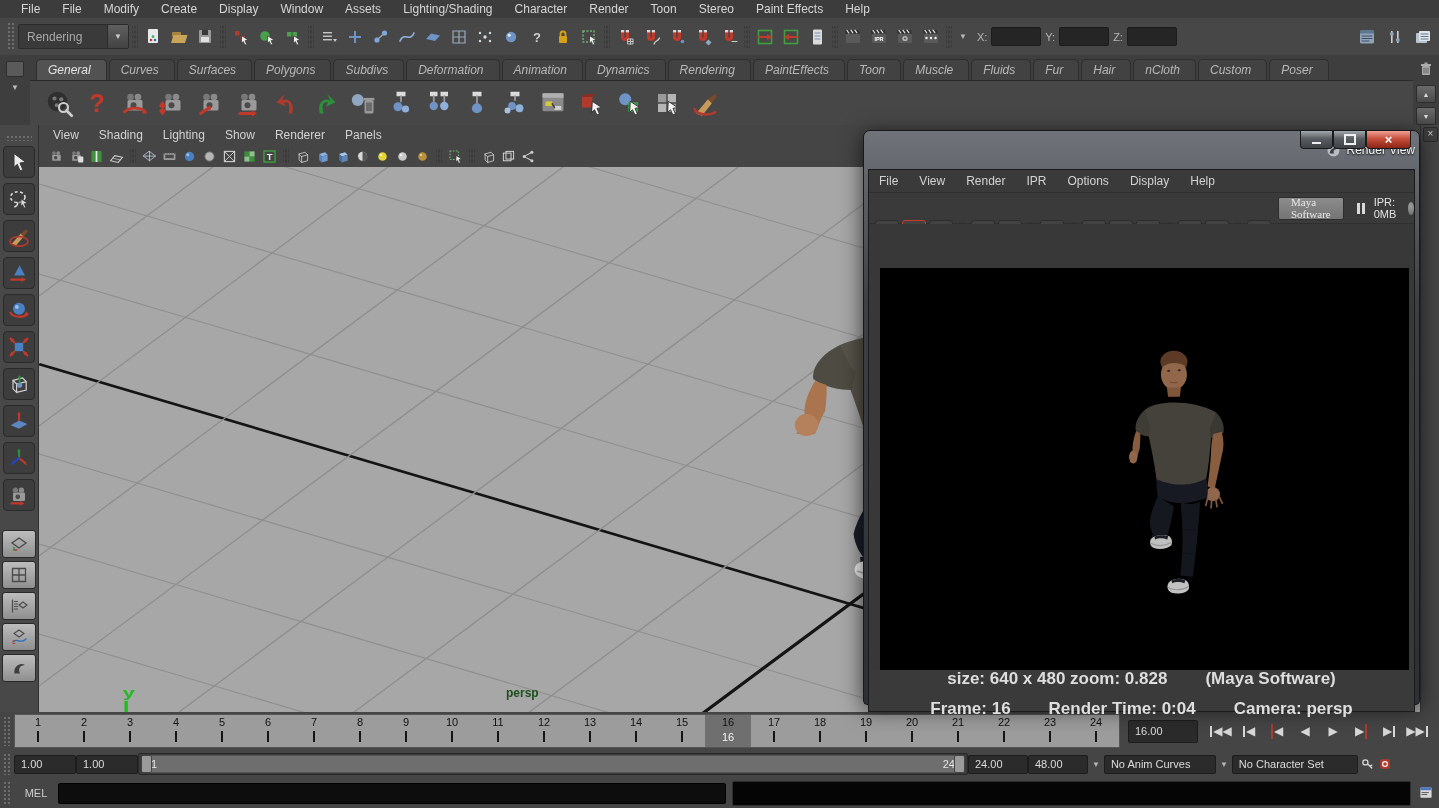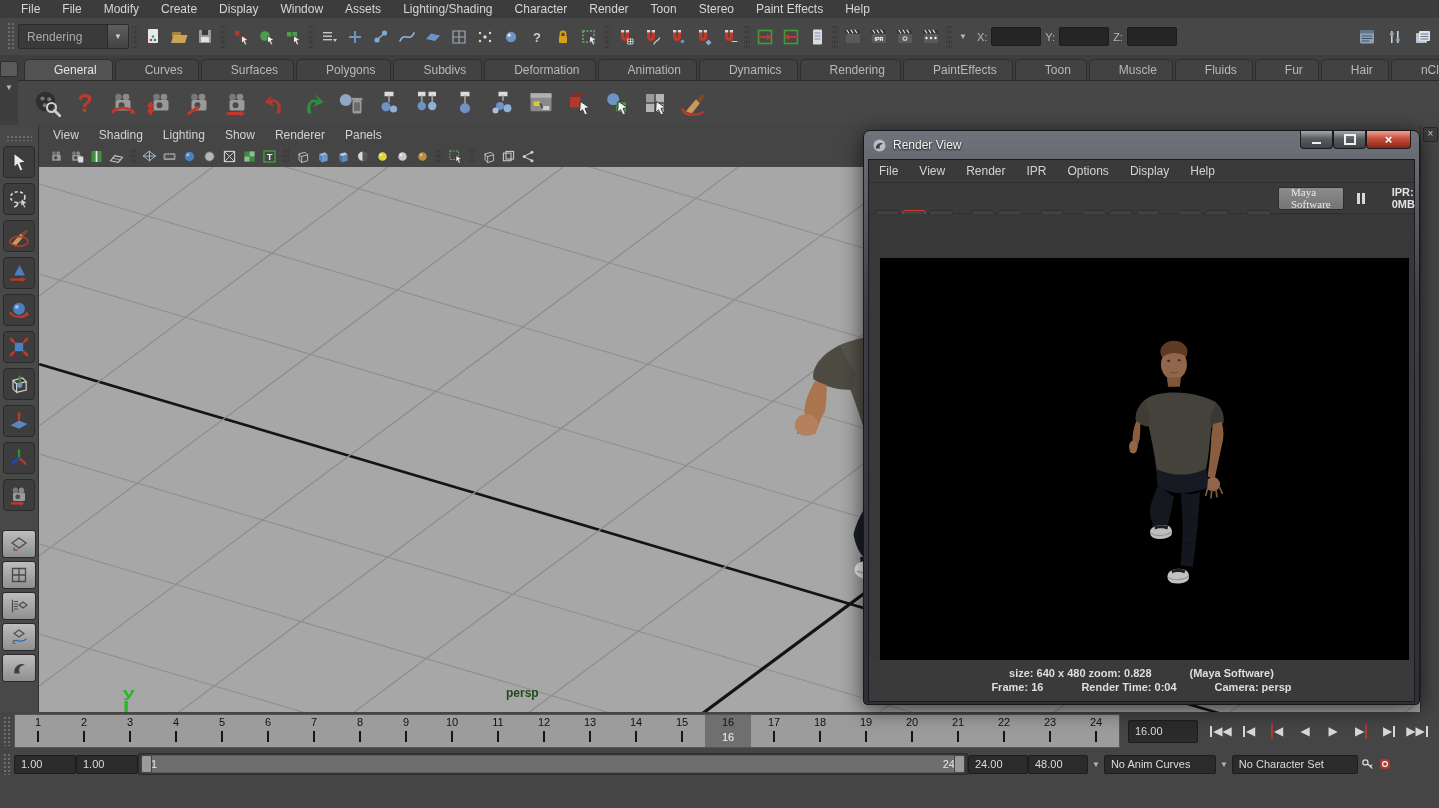--- a/index.html
+++ b/index.html
@@ -32,21 +32,21 @@
         font-size:11px;padding:0 4px;box-sizing:border-box;font-family:"Liberation Sans",sans-serif;}
   .sl-right{margin-left:auto;display:flex;gap:4px;align-items:center;}
   
   .shelfzone{position:absolute;left:0;top:55px;width:100%;height:70px;background:#3e3e3e;display:flex;}
   .shelf-left{width:30px;display:flex;flex-direction:column;align-items:center;padding-top:6px;gap:6px;}
   .shelf-left .sl-btn{width:16px;height:14px;background:#5a5a5a;border:1px solid #2e2e2e;border-radius:2px;}
   .shelf-left .sl-tri{color:#bbb;font-size:8px;}
   .shelf-main{flex:1;display:flex;flex-direction:column;}
   .shelf-tabs{height:25px;display:flex;align-items:flex-end;gap:2px;padding-left:6px;}
   .shelf-tab{font-size:12px;color:#b8b8b8;background:#424242;border:1px solid #2e2e2e;border-bottom:none;
-             border-radius:5px 5px 0 0;padding:3px 15px 3px 29px;}
+             border-radius:5px 5px 0 0;padding:3px 15px 3px 11px;font-style:italic;}
   .shelf-tab.active{background:#525252;color:#e4e4e4;}
   .shelf-icons{height:45px;background:#474747;border-top:1px solid #2a2a2a;display:flex;align-items:center;
                gap:4px;padding-left:12px;}
   .shelf-icons .icon{width:34px;height:34px;}
   .shelf-icons .icon svg{width:30px;height:30px;}
   .shelf-right{width:26px;display:flex;flex-direction:column;align-items:center;padding-top:2px;gap:4px;}
   .sr-scroll{width:18px;height:16px;background:linear-gradient(#6a6a6a,#4a4a4a);border:1px solid #2c2c2c;
              border-radius:2px;color:#ddd;font-size:7px;display:flex;align-items:center;justify-content:center;}
   
   .mainzone{position:absolute;left:0;top:125px;width:100%;height:587px;display:flex;}
@@ -71,48 +71,48 @@
   .persp-label{position:absolute;left:467px;top:519px;font-size:12px;font-weight:bold;
                color:var(--persp_green,#1e4f1e);}
   .rightstrip{width:18px;background:#454545;border-left:1px solid #333;position:relative;}
   .strip-close{position:absolute;top:2px;left:2px;width:13px;height:13px;background:#3e3e3e;
                border:1px solid #2a2a2a;color:#cfcfcf;font-size:10px;line-height:11px;text-align:center;border-radius:2px;}
   
   .rv-window{position:absolute;left:863px;top:5px;width:557px;height:575px;z-index:10;
              background:linear-gradient(#70747a,#3c4045 30%,#2c2f33);
              border:1px solid #17181a;border-radius:7px 7px 4px 4px;
              box-shadow:0 4px 22px rgba(0,0,0,.65);padding:0 4px 4px 4px;box-sizing:border-box;}
-  .rv-titlebar{height:28px;display:flex;align-items:center;position:relative;}
+  .rv-titlebar{height:38px;display:flex;align-items:center;position:relative;justify-content:flex-end;}
   .rv-title-icon{width:15px;height:15px;margin:0 6px 0 4px;}
   .rv-title{font-size:12px;color:#f2f2f2;text-shadow:0 1px 2px #000;}
   .rv-winbtns{position:absolute;right:4px;top:0;display:flex;}
   .winbtn{width:31px;height:17px;border:1px solid #1b1b1b;border-top:none;border-radius:0 0 4px 4px;
           background:linear-gradient(#a3a8ad,#595d61 45%,#3f4347);display:flex;align-items:center;justify-content:center;}
   .winbtn.close{width:43px;background:linear-gradient(#f0a092,#c74f3c 45%,#8c2515);}
   .winbtn .dash{width:9px;height:2px;background:#f0f0f0;margin-top:6px;}
   .winbtn .boxg{width:8px;height:7px;border:2px solid #f0f0f0;}
   .winbtn.close span{color:#fff;font-weight:bold;font-size:13px;line-height:13px;}
   .rv-content{background:#3a3a3a;border:1px solid #1a1b1d;height:calc(100% - 26px);box-sizing:border-box;
               display:flex;flex-direction:column;}
   .rv-menubar{height:22px;display:flex;align-items:center;padding-left:10px;border-bottom:1px solid #2f2f2f;}
   .rv-menubar .menu-item{font-size:12px;color:#d2d2d2;margin-right:21px;}
   .rv-toolbar{height:30px;display:flex;align-items:center;gap:3px;padding-left:6px;border-bottom:1px solid #2f2f2f;}
   .rv-toolbar .icon{width:24px;height:24px;background:#424242;border:1px solid #2d2d2d;}
   .rv-toolbar .icon.active-red{border:1px solid #cc3a2a;}
   .renderer-btn{height:21px;background:linear-gradient(#8c8c8c,#747474);border:1px solid #2d2d2d;border-radius:2px;
                color:#e8e8e8;font-size:11px;display:flex;align-items:center;padding:0 12px;margin-left:4px;font-family:Liberation Serif, serif;}
   .pause-icon{display:flex;gap:2px;margin-left:10px;}
   .pause-icon i{width:3px;height:11px;background:#d8d8d8;}
-  .ipr-label{font-size:11px;color:#e2e2e2;margin-left:24px;font-weight:bold;}
+  .ipr-label{font-size:11px;color:#e2e2e2;margin-left:6px;font-weight:normal;}
   .ipr-dot{width:13px;height:13px;border-radius:50%;background:radial-gradient(circle at 35% 30%,#9c9c9c,#6e6e6e);margin-left:8px;}
   .rv-imagewrap{flex:1;position:relative;background:#383838;}
   .rv-image{position:absolute;left:11px;top:44px;width:529px;height:402px;background:#000;}
   .rv-image svg{width:100%;height:100%;}
   .rv-status{height:42px;display:flex;flex-direction:column;align-items:center;justify-content:center;gap:2px;}
-  .rv-status .line{display:flex;gap:38px;font-size:11px;font-weight:bold;color:#dedede;}
+  .rv-status .line{display:flex;gap:38px;font-size:17px;font-weight:bold;color:#dedede;margin-top:8px;}
   
   .timelinezone{position:absolute;left:0;top:712px;width:100%;height:38px;background:#454545;
                 display:flex;align-items:center;}
   .ruler{width:1106px;height:34px;background:var(--timeline_bg,#9c9c9c);border:1px solid #555;
          display:flex;box-sizing:border-box;}
   .frame-cell{flex:1;display:flex;flex-direction:column;align-items:center;position:relative;}
   .frame-cell .num{font-size:11px;color:#111;line-height:14px;}
   .frame-cell .tick{width:2px;height:11px;background:#151515;margin-top:2px;}
   .frame-cell.active{background:#6f6f6f;}
   .frame-cell.active .cur{font-size:11px;color:#f4f4f4;line-height:13px;margin-top:2px;}
@@ -1282,13 +1282,26 @@
       </div>
     <div class="mini-icon">
         <svg viewBox="0 0 20 20">
           <rect x="4" y="4" width="12" height="12" rx="2" fill="#b03a2e"></rect>
           <circle cx="10" cy="10" r="3" fill="none"></circle>
           <path d="M10 10 m-3 0 a3 3 0 1 0 6 0 a3 3 0 1 0 -6 0" fill="none" stroke="#fff" stroke-width="1.4" stroke-linecap="round"></path>
         </svg>
       </div>
   </div>
 
+  <div class="cmdzone">
+    <div class="grip"></div>
+    <span class="mel-label">MEL</span>
+    <input class="cmd-input" style="">
+    <div class="cmd-response"></div>
+    <div class="mini-icon" style="margin-right:4px;">
+        <svg viewBox="0 0 20 20">
+          <rect x="3" y="3" width="14" height="13" rx="1" fill="#d8d8d8"></rect>
+          <rect x="3" y="3" width="14" height="3.5" rx="0" fill="#4a78c0"></rect>
+          <path d="M5 9.5 h8 M5 12 h6" fill="none" stroke="#555" stroke-width="1.2" stroke-linecap="round"></path>
+        </svg>
+      </div>
+  </div>
 </div>
 
 </body></html>

